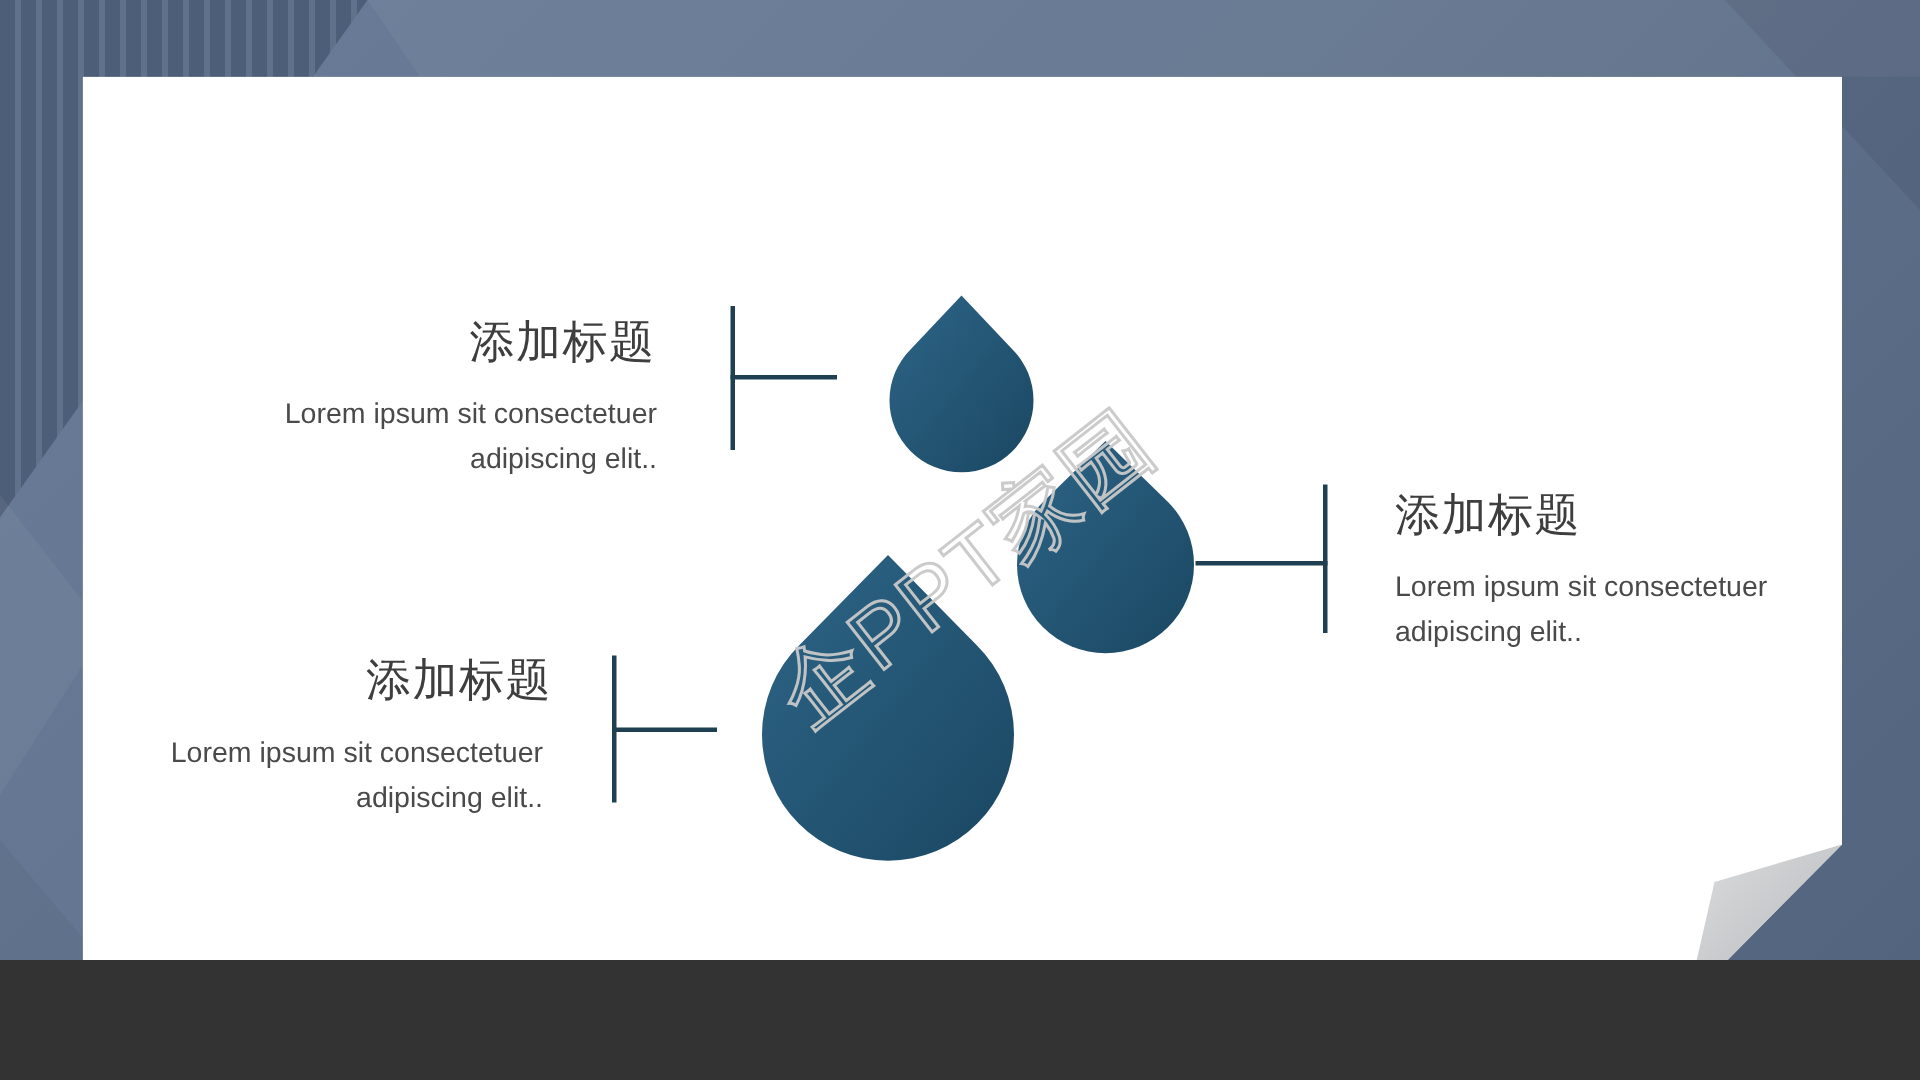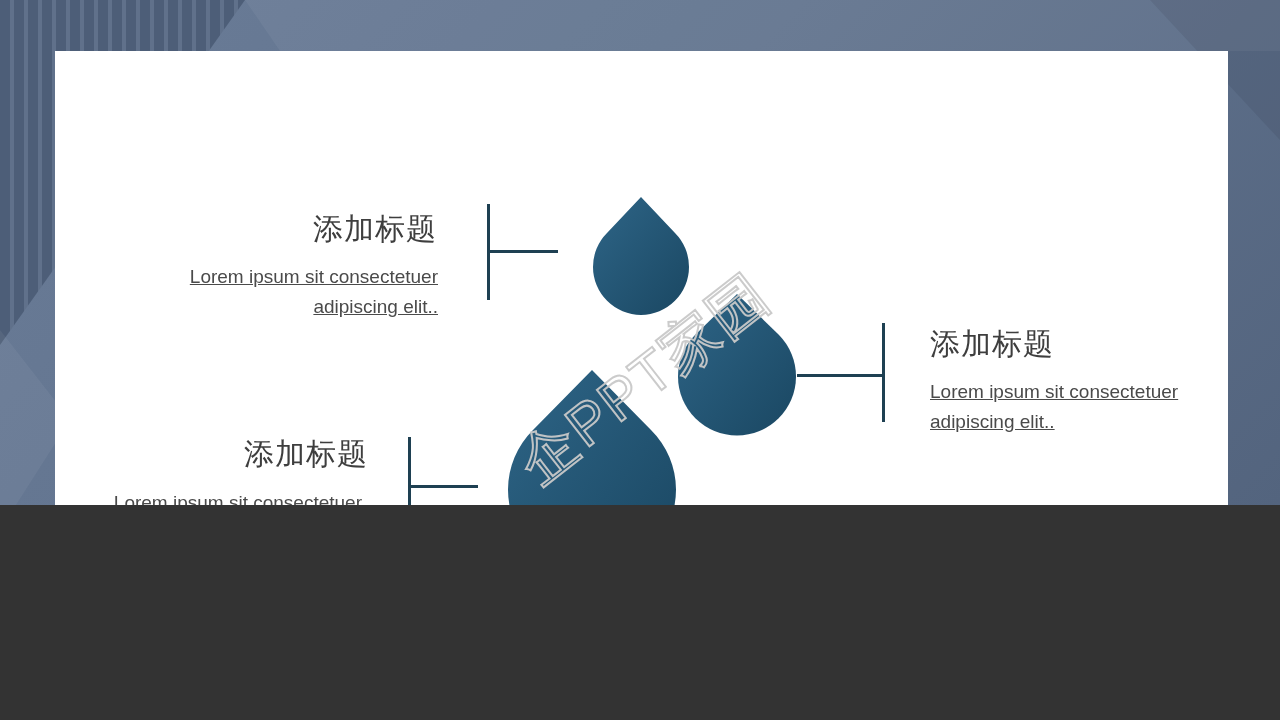--- a/index.html
+++ b/index.html
@@ -1,36 +1,35 @@
 <!DOCTYPE html>
 <html style="--color-background: #62748f; --color-card: #ffffff; --color-drop_light: #2e6587; --color-drop_dark: #1a4762; --color-connector: #1e4052; --color-title_text: #3e3e3e; --color-body_text: #4a4a4a; --color-fold_light: #dcddDF; --color-fold_dark: #b4b6ba; --color-watermark: #c9c9c9; --color-stripe_dark: #4d5e78; --color-stripe_light: #60718b;"><head>
 <meta charset="utf-8">
 <style>
   html,body{margin:0;padding:0;background:#333;}
   .canvas{
-    position:relative;width:1280px;height:505px;overflow:hidden;
+    position:relative;width:1280px;height:640px;overflow:hidden;
     font-family:"Liberation Sans", sans-serif;
     background:linear-gradient(135deg,#6a7c97 0%,#62748f 45%,#53647e 100%);
   }
   .bg-svg{position:absolute;left:0;top:0;z-index:0;}
   .card{
     position:absolute;left:55px;top:51px;width:1173px;height:616px;
     background:var(--color-card,#ffffff);z-index:1;
     clip-path:polygon(0 0,100% 0,100% 512px,1070px 100%,0 100%);
   }
   .layer{position:absolute;left:0;top:0;z-index:2;}
   .conn{position:absolute;background:var(--color-connector,#1e4052);z-index:3;}
   .callout-title{
     position:absolute;z-index:4;font-size:30px;line-height:34px;
     color:var(--color-title_text,#3e3e3e);letter-spacing:1px;white-space:nowrap;
   }
   .callout-body{
     position:absolute;z-index:4;font-size:19px;line-height:30px;
     color:var(--color-body_text,#4a4a4a);
-    text-decoration:underline;
   }
   .align-right{text-align:right;}
   .align-left{text-align:left;}
   .wm-svg{position:absolute;left:0;top:0;z-index:5;pointer-events:none;}
 </style>
 </head>
 <body>
 
 <div class="canvas">
 

